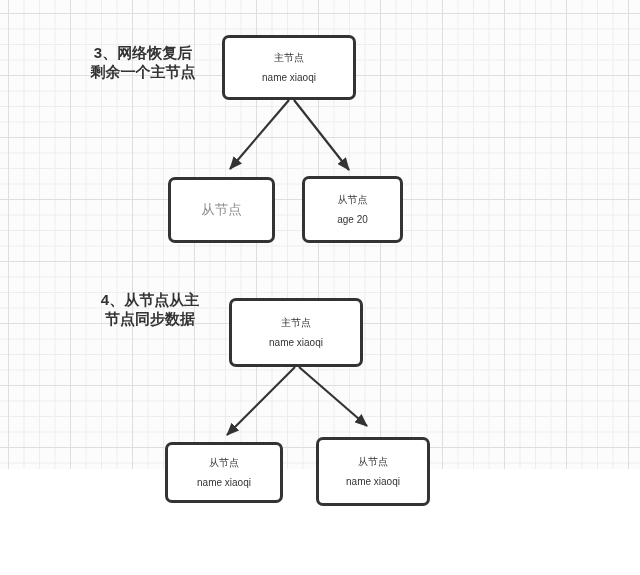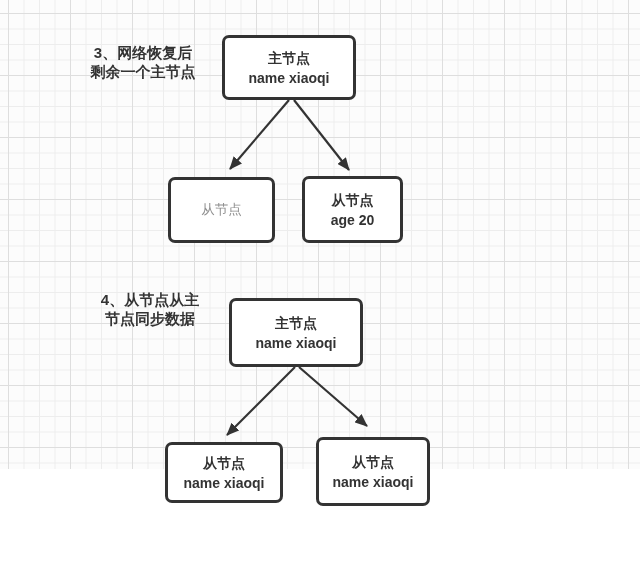--- a/index.html
+++ b/index.html
@@ -35,22 +35,22 @@
     background: var(--node-fill, #fff);
     border: 3px solid var(--node-border, #333);
     border-radius: 7px;
     display: flex;
     align-items: center;
     justify-content: center;
     text-align: center;
   }
   .node .node-text {
     color: var(--node-text, #333);
-    font-size: 14px;
-    font-weight: bold;
+    font-size: 10px;
+    font-weight: normal;
     line-height: 20px;
     white-space: pre-line;
   }
   .node.muted .node-text {
     color: var(--muted-node-text, #8f8f8f);
     font-weight: normal;
     font-size: 13.5px;
   }
 
   .connector-layer {

